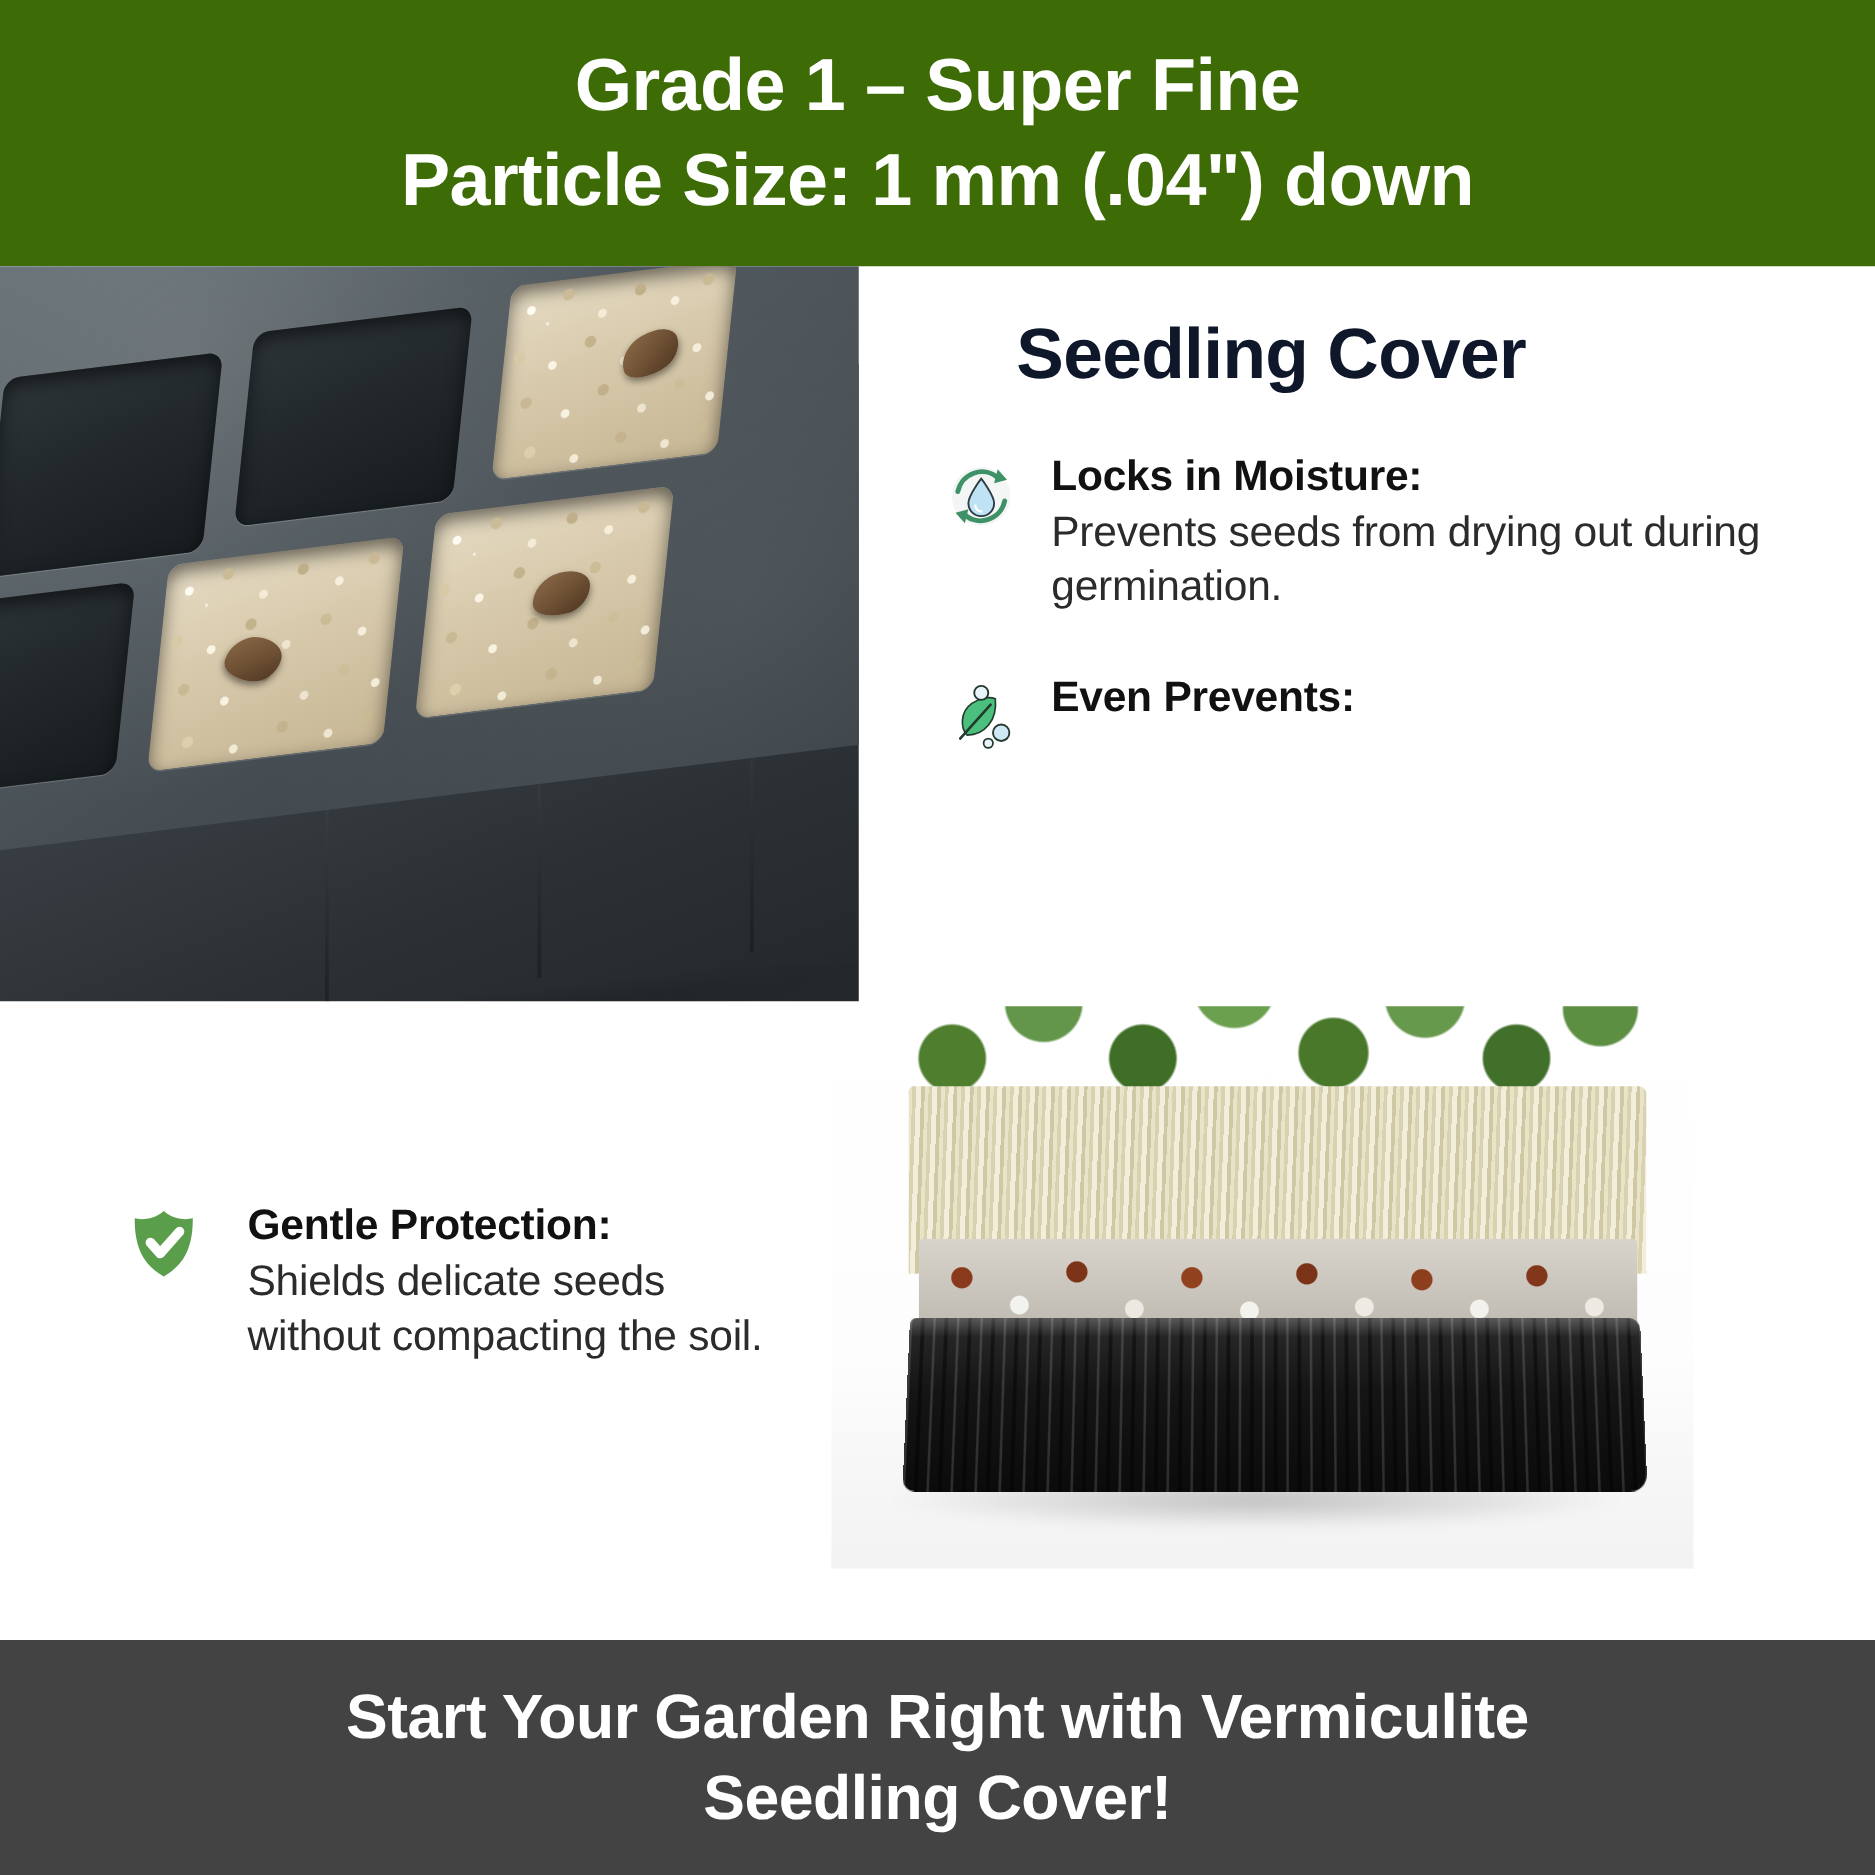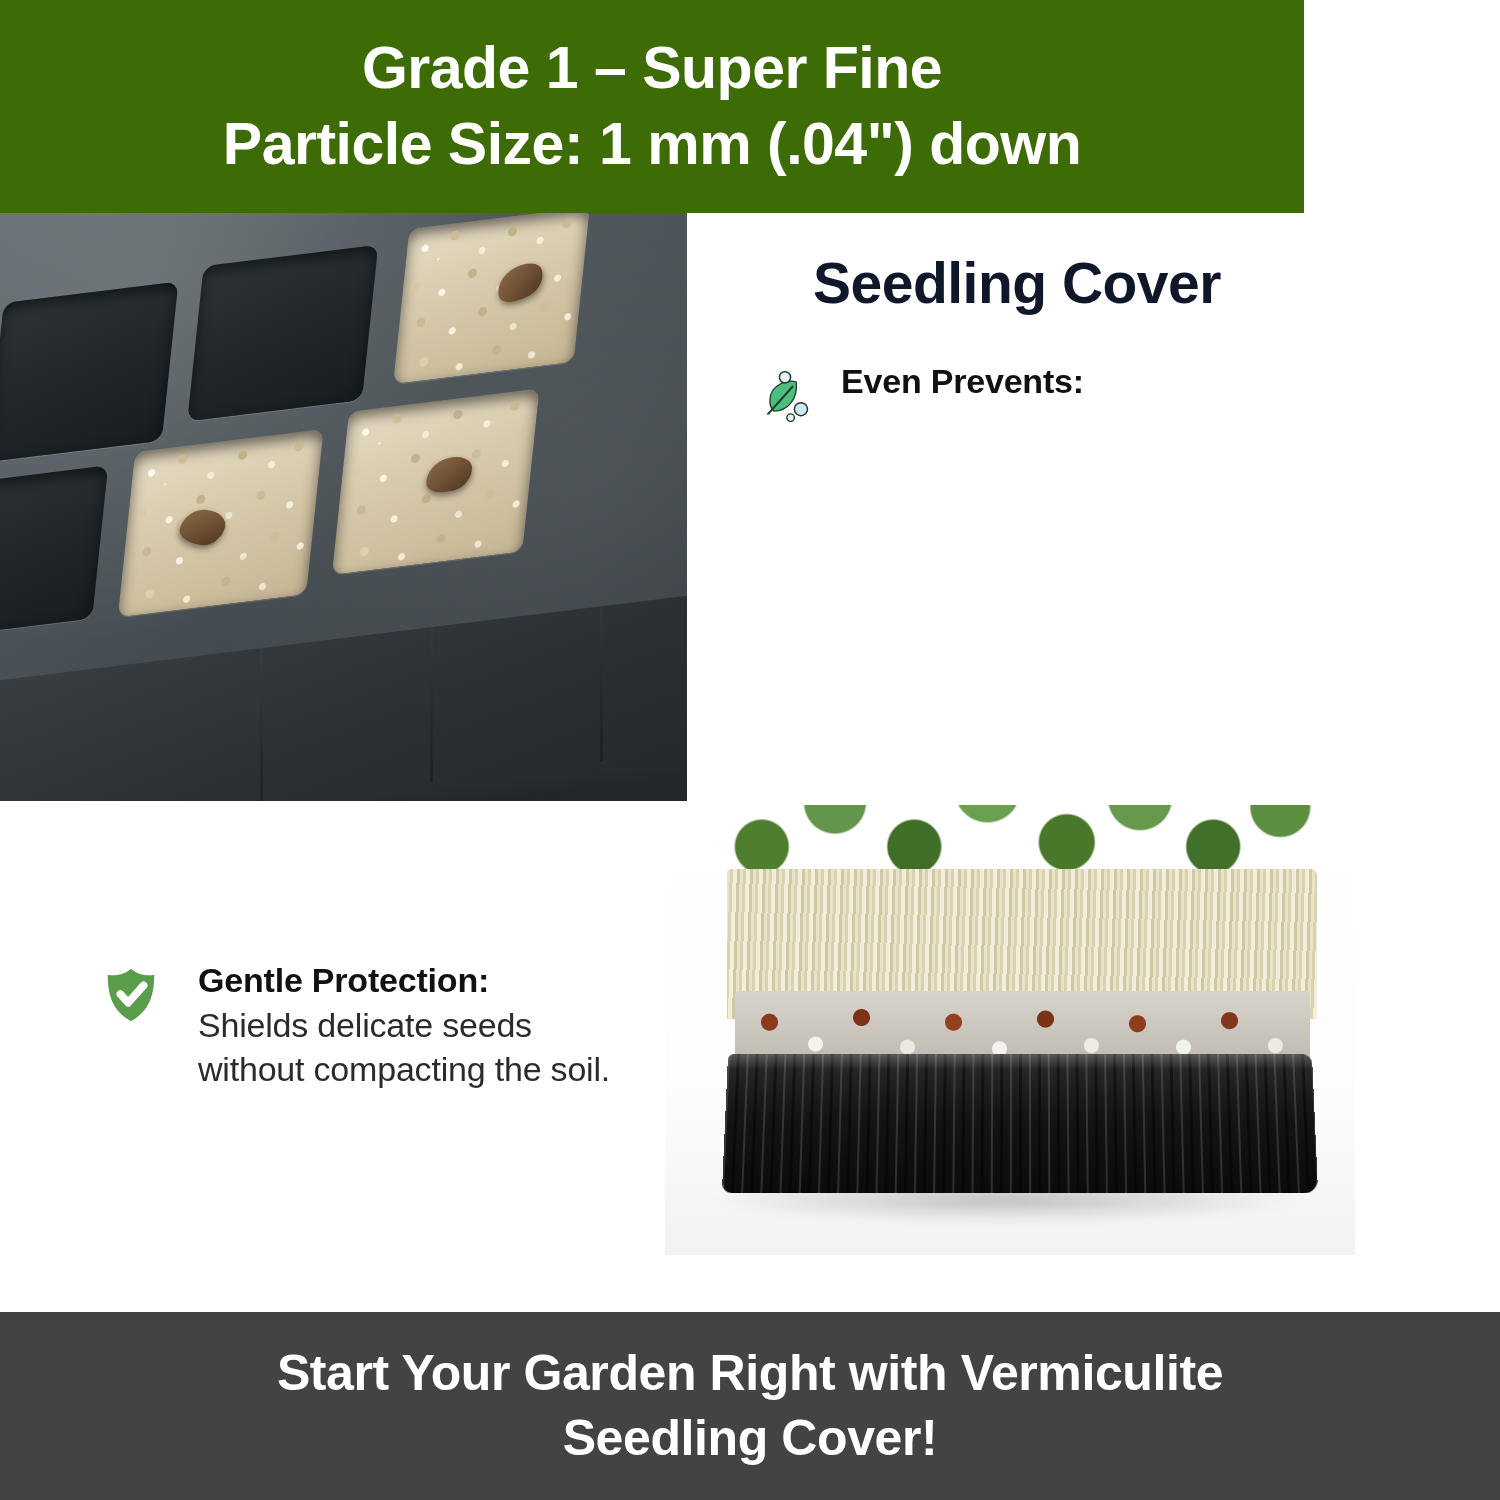--- a/index.html
+++ b/index.html
@@ -7,21 +7,21 @@
   body{
     font-family:"Liberation Sans", sans-serif;
     background:#ffffff;
     position:relative;
     overflow:hidden;
   }
   .page{ position:relative; width:1500px; height:1500px; background:#fff; }
 
   
   .header{
-    position:absolute; left:0; top:0; width:1304px; height:213px;
+    position:absolute; left:0; top:0; width:1500px; height:213px;
     background:#3d6b05;
     display:flex; flex-direction:column;
     align-items:center; justify-content:center;
     text-align:center;
   }
   .header-line{
     color:#ffffff;
     font-weight:bold;
     font-size:59px;
     line-height:1.28;
@@ -288,20 +288,37 @@
         <div class="verm"></div>
         <div class="seed" style="left:86px; top:58px; transform:rotate(-8deg);"></div>
       </div>
     </div>
   </div>
 
   <div class="right-col">
 
     <div class="section-title">Seedling Cover</div>
 
+    <div class="feature">
+      <div class="icon">
+        <svg viewBox="0 0 64 64" width="60" height="60" aria-hidden="true">
+          <circle cx="32" cy="32" r="25" fill="#f3f6f5"></circle>
+          <path d="M12 28 A21 21 0 0 1 46 16" fill="none" stroke="#3f9268" stroke-width="4.2" stroke-linecap="round"></path>
+          <polygon points="46,9 54,18 43,21" fill="#3f9268"></polygon>
+          <path d="M52 36 A21 21 0 0 1 18 48" fill="none" stroke="#3f9268" stroke-width="4.2" stroke-linecap="round"></path>
+          <polygon points="18,55 10,46 21,43" fill="#3f9268"></polygon>
+          <path d="M32 17 C32 17 43 31 43 38 A11 11 0 0 1 21 38 C21 31 32 17 32 17 Z" fill="#bfe2f5" stroke="#2d3b44" stroke-width="1.6"></path>
+          <path d="M27 40 a5 5 0 0 0 5 5" fill="none" stroke="#ffffff" stroke-width="2" stroke-linecap="round"></path>
+        </svg>
+      </div>
+      <div class="txt">
+        <div class="f-title">Locks in Moisture:</div>
+        <div class="f-desc">Prevents seeds from drying out during germination.</div>
+      </div>
+    </div>
 
     <div class="feature">
       <div class="icon">
         <svg viewBox="0 0 64 64" width="60" height="60" aria-hidden="true">
           <path d="M44 16 C46 34 35 47 20 47 C14 41 14 27 24 20 C31 15 39 14 44 16 Z" fill="#4bc07e" stroke="#233a2c" stroke-width="1.4"></path>
           <path d="M40 21 L14 50" fill="none" stroke="#233a2c" stroke-width="2.2" stroke-linecap="round"></path>
           <circle cx="32" cy="11" r="6" fill="#e8f4fa" stroke="#233a2c" stroke-width="1.6"></circle>
           <circle cx="49" cy="45" r="7" fill="#cfe8f5" stroke="#233a2c" stroke-width="1.6"></circle>
           <circle cx="38" cy="54" r="4" fill="#e8f4fa" stroke="#233a2c" stroke-width="1.5"></circle>
         </svg>

